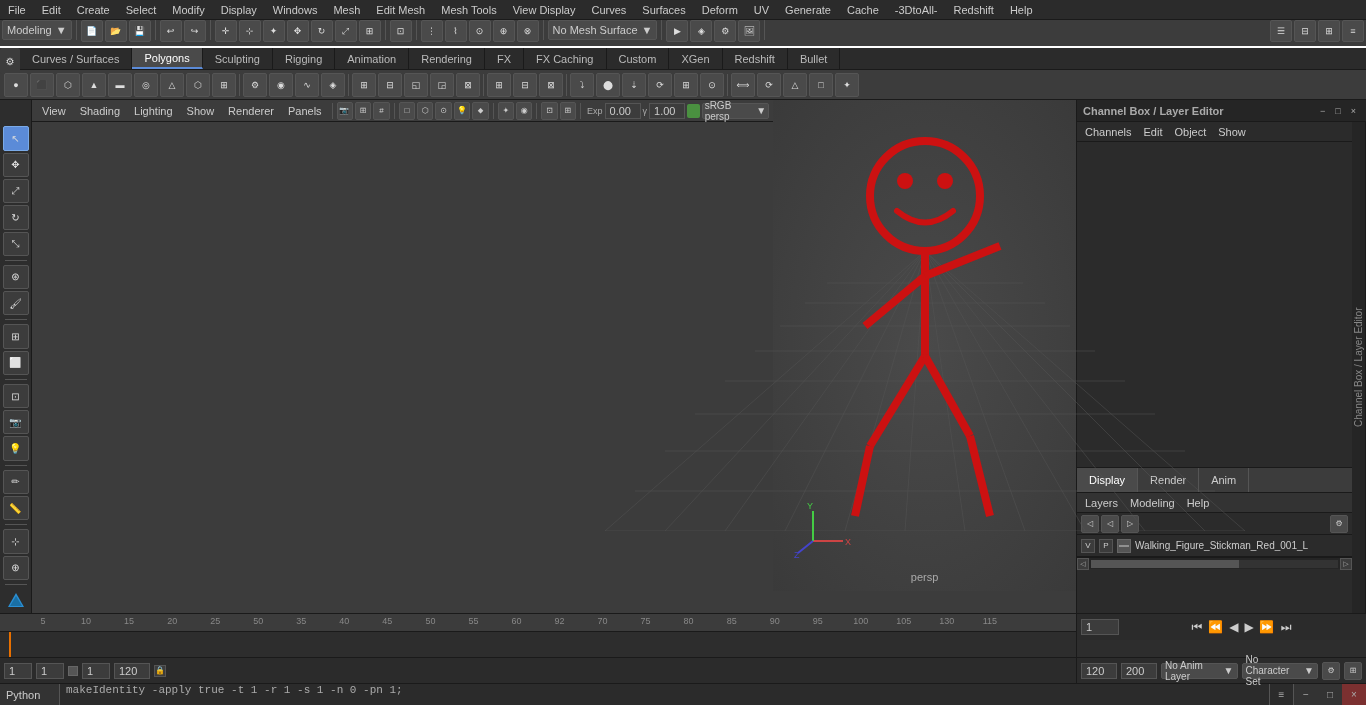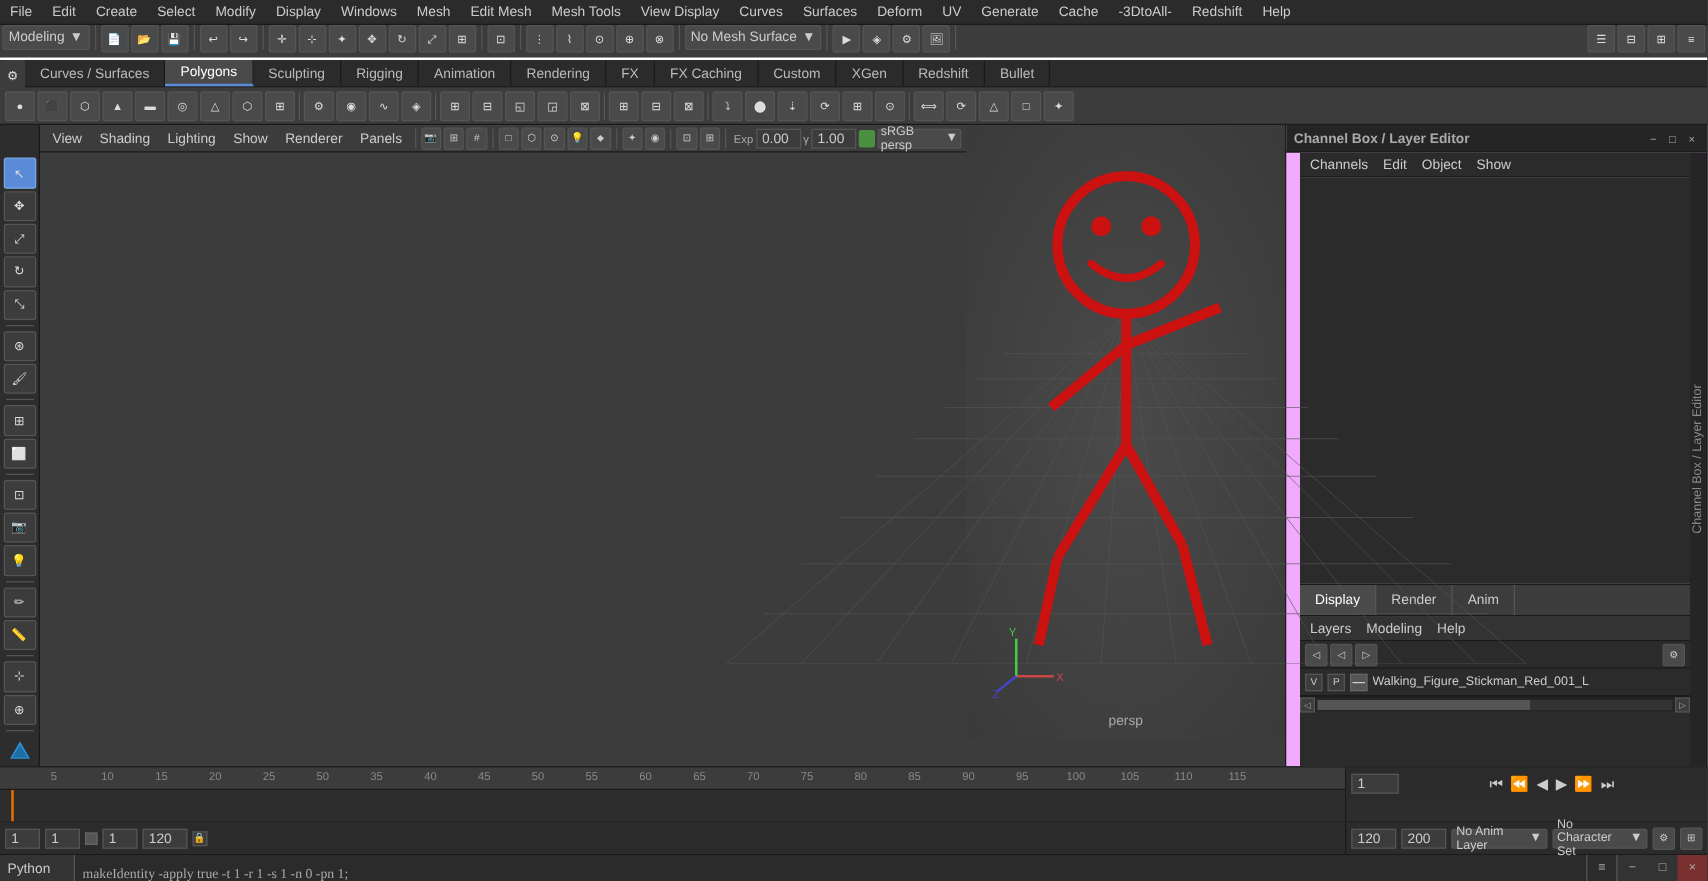--- a/index.html
+++ b/index.html
@@ -237,22 +237,22 @@
 
     
     #axis-indicator {
       position: absolute;
       bottom: 20px;
       left: 20px;
     }
 
     
     #right-panel {
-      width: 338px;
-      background: #f0abfc;
+      width: 290px;
+      background: #a21caf;
       border-left: 1px solid #1a1a1a;
       display: flex;
       flex-direction: column;
     }
 
     #right-panel-header {
       height: 22px;
       background: #252525;
       display: flex;
       align-items: center;
@@ -422,21 +422,20 @@
       align-items: center;
       justify-content: center;
       border-left: 1px solid #1a1a1a;
     }
 
     
     #right-panel-inner {
       display: flex;
       flex: 1;
       overflow: hidden;
-      margin-left: 11px;
     }
 
     #right-main {
       flex: 1;
       display: flex;
       flex-direction: column;
     }
 
     
     #viewport-area {
@@ -532,25 +531,25 @@
       align-items: center;
       padding: 0 6px;
       border-right: 1px solid #555;
       background: #333;
       cursor: pointer;
     }
 
     #python-cmd {
       flex: 1;
       display: flex;
-      align-items: flex-end;
+      align-items: flex-start;
       padding: 0 6px;
       font-size: 11px;
       color: #aaa;
-      font-family: Liberation Serif, serif;
+      font-family: Liberation Mono, monospace;
     }
 
     #python-right {
       width: 24px;
       display: flex;
       align-items: center;
       justify-content: center;
       border-left: 1px solid #555;
       cursor: pointer;
       font-size: 10px;
@@ -971,30 +970,30 @@
       <div class="tick-label" style="left:12%">15</div>
       <div class="tick-label" style="left:16%">20</div>
       <div class="tick-label" style="left:20%">25</div>
       <div class="tick-label" style="left:24%">50</div>
       <div class="tick-label" style="left:28%">35</div>
       <div class="tick-label" style="left:32%">40</div>
       <div class="tick-label" style="left:36%">45</div>
       <div class="tick-label" style="left:40%">50</div>
       <div class="tick-label" style="left:44%">55</div>
       <div class="tick-label" style="left:48%">60</div>
-      <div class="tick-label" style="left:52%">65</div>
+      <div class="tick-label" style="left:52%">92</div>
       <div class="tick-label" style="left:56%">70</div>
       <div class="tick-label" style="left:60%">75</div>
       <div class="tick-label" style="left:64%">80</div>
       <div class="tick-label" style="left:68%">85</div>
       <div class="tick-label" style="left:72%">90</div>
       <div class="tick-label" style="left:76%">95</div>
       <div class="tick-label" style="left:80%">100</div>
       <div class="tick-label" style="left:84%">105</div>
-      <div class="tick-label" style="left:88%">110</div>
+      <div class="tick-label" style="left:88%">130</div>
       <div class="tick-label" style="left:92%">115</div>
     </div>
 
     <div id="timeline-track">
       <div class="frame-indicator" style="left:0.8%;"></div>
     </div>
   </div>
   <div id="timeline-right">
     <div id="anim-controls-row">
 

